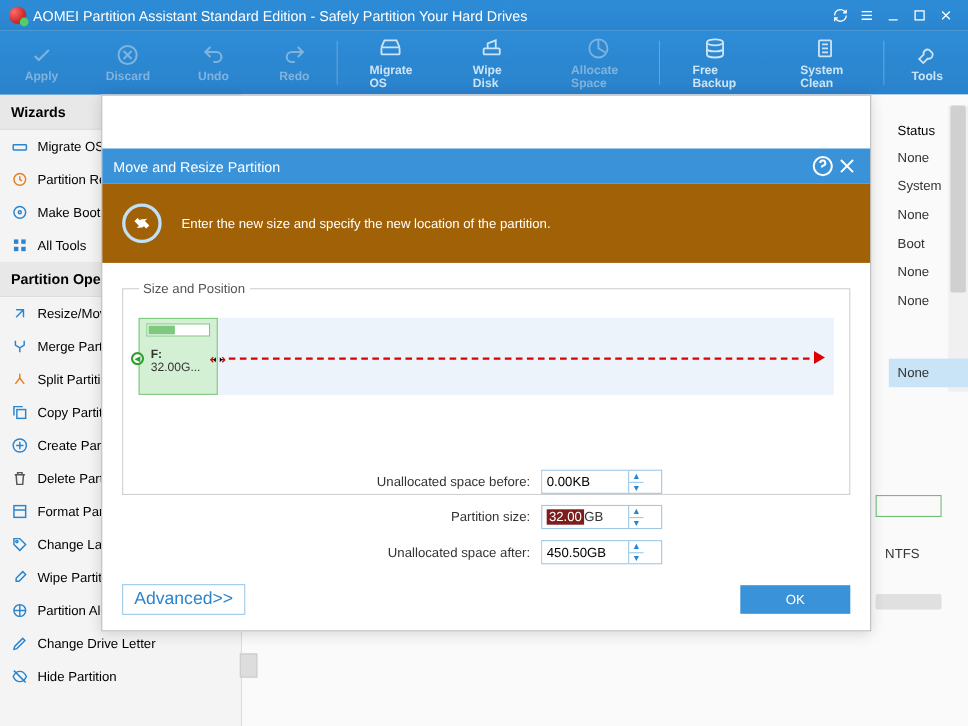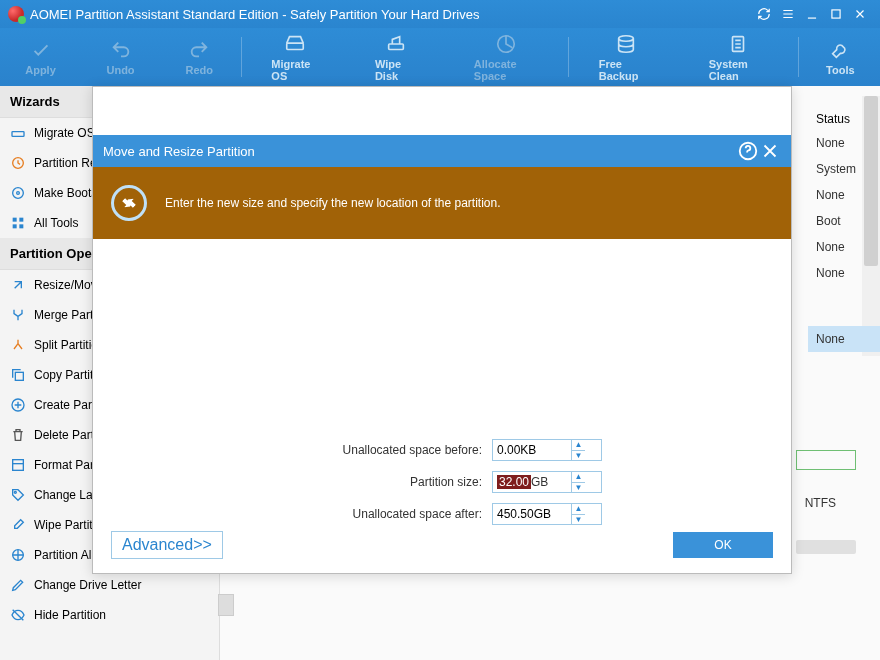--- a/index.html
+++ b/index.html
@@ -61,21 +61,21 @@
   .part-block .bar { position:absolute; top:4px; left:6px; right:6px; height:12px; background:#fff; border:1px solid #7fc97f; }
   .part-block .bar::before { content:""; position:absolute; left:1px; top:1px; width:24px; height:8px; background:#7fc97f; }
   .part-block .plabels { position:absolute; top:26px; left:10px; font-size:11px; color:#333; }
   .part-block .plabels div:first-child { font-weight:bold; }
   .handle-left { position:absolute; left:-8px; top: 30px; width:12px; height:12px; border:2px solid #2fa02f; border-radius:50%; background:#fff; display:flex; align-items:center; justify-content:center; font-size:9px; color:#2fa02f; }
   .handle-right { position:absolute; left:64px; top:30px; width:14px; height:14px; }
   .handle-right svg { width:14px; height:14px; }
   .dashed-line { position:absolute; left: 82px; right: 12px; top: 36px; border-top: 2px dashed #d00; }
   .arrowhead { position:absolute; right:8px; top:30px; width:0; height:0; border-left:10px solid #d00; border-top:6px solid transparent; border-bottom:6px solid transparent; }
   
-  .form-rows { position: absolute; left: 0; right: 0; top: 200px; display: flex; flex-direction: column; gap: 10px; align-items: center; }
+  .form-rows { position: absolute; left: 0; right: 0; top: 188px; display: flex; flex-direction: column; gap: 10px; align-items: center; }
   .form-row { display: flex; align-items: center; gap: 10px; }
   .form-row label { width: 200px; text-align: right; font-size: 12px; }
   .spin { display: flex; align-items: center; border: 1px solid #9ec9e6; height: 22px; width: 110px; background: #fff; }
   .spin input { border: none; outline: none; width: 78px; height: 18px; font-size: 12px; padding: 0 4px; }
   .spin .unit { font-size: 12px; padding-right: 2px; }
   .spin .sel { background: #7f1d1d; color: #fff; padding: 0 2px; }
   .spin .arrows { width: 14px; height: 20px; border-left: 1px solid #9ec9e6; display: flex; flex-direction: column; }
   .spin .arrows div { flex: 1; display: flex; align-items: center; justify-content: center; font-size: 8px; color: #2a85cf; cursor:pointer; }
   .spin .arrows div:first-child { border-bottom: 1px solid #9ec9e6; }
   
@@ -117,20 +117,29 @@
 </div>
 
 <div class="toolbar">
   <div class="tbtn dim">
     <div class="tico">
         <svg viewBox="0 0 24 24" fill="none" stroke="currentColor" stroke-width="2">
           <path d="M5 13l4 4L19 7"></path>
         </svg>
       </div>
     <div class="tlbl">Apply</div>
+  </div>
+  <div class="tbtn dim">
+    <div class="tico">
+        <svg viewBox="0 0 24 24" fill="none" stroke="currentColor" stroke-width="2">
+          <circle cx="12" cy="12" r="9"></circle>
+          <path d="M8 8l8 8M16 8l-8 8"></path>
+        </svg>
+      </div>
+    <div class="tlbl">Discard</div>
   </div>
   <div class="tbtn dim">
     <div class="tico">
         <svg viewBox="0 0 24 24" fill="none" stroke="currentColor" stroke-width="2">
           <path d="M9 14l-5-5 5-5M4 9h11a5 5 0 0 1 0 10h-3"></path>
         </svg>
       </div>
     <div class="tlbl">Undo</div>
   </div>
   <div class="tbtn dim">
@@ -378,20 +387,40 @@
         <svg viewBox="0 0 24 24" stroke="#fff" stroke-width="2">
           <path d="M6 6l12 12M18 6L6 18"></path>
         </svg>
       </div>
   </div>
   <div class="modal-banner">
     <div class="bicon"></div>
     <div>Enter the new size and specify the new location of the partition.</div>
   </div>
   <div class="modal-body">
+    <fieldset class="sizepos">
+      <legend>Size and Position</legend>
+      <div class="track">
+        <div class="part-block">
+          <div class="bar"></div>
+          <div class="plabels">
+            <div>F:</div>
+            <div>32.00G...</div>
+          </div>
+          <div class="handle-left">◄</div>
+          <div class="handle-right"><svg viewBox="0 0 24 24">
+                <path d="M7 12H1l4-4M1 12l4 4M17 12h6l-4-4M23 12l-4 4" stroke="#d00" stroke-width="2" fill="none"></path>
+                <path d="M9 8l-4 4 4 4" fill="#000"></path>
+                <path d="M15 8l4 4-4 4" fill="#000"></path>
+              </svg></div>
+        </div>
+        <div class="dashed-line"></div>
+        <div class="arrowhead"></div>
+      </div>
+    </fieldset>
 
     <div class="form-rows">
       <div class="form-row">
         <label>Unallocated space before:</label>
         <div class="spin">
           <input readonly="" value="0.00KB" style="">
           <div class="arrows">
               <div>▲</div>
               <div>▼</div>
             </div>

